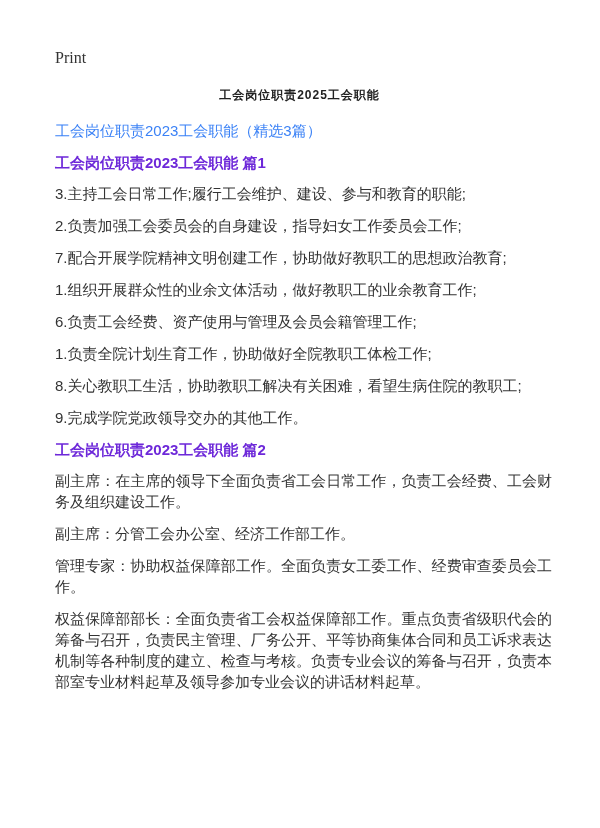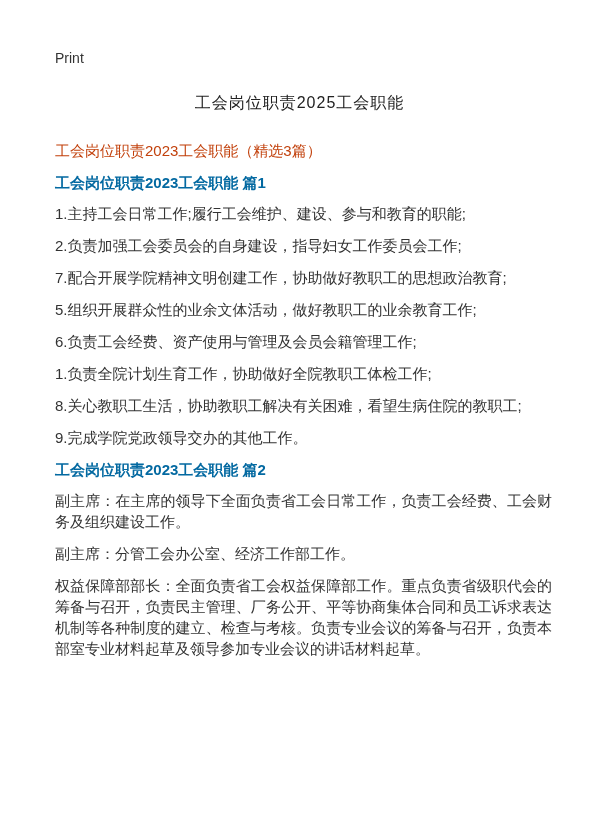--- a/index.html
+++ b/index.html
@@ -12,47 +12,47 @@
     width: 600px;
     height: 828px;
     background: #ffffff;
     overflow: hidden;
     box-sizing: border-box;
     padding: 50px 48px 0 55px;
     font-family: "Liberation Sans", "DejaVu Sans", sans-serif;
     color: #333333;
   }
   .print-link {
-    font-family: Liberation Sans, sans-serif;
-    font-size: 14px;
+    font-family: Liberation Serif, serif;
+    font-size: 16px;
     line-height: 16px;
     color: #333333;
     cursor: pointer;
     margin: 0 0 0 0;
   }
   .doc-title {
-    font-size: 16px;
+    font-size: 12px;
     line-height: 26px;
-    font-weight: normal;
+    font-weight: bold;
     color: #222222;
     text-align: center;
-    margin: 24px 8px 0 0;
+    margin: 16px 8px 0 0;
     letter-spacing: 1px;
   }
   .doc-subtitle {
     font-size: 15px;
     line-height: 21px;
-    color: #c2410c;
-    margin: 24px 0 0 0;
+    color: #3b82f6;
+    margin: 12px 0 0 0;
   }
   .section-heading {
     font-size: 15px;
     line-height: 21px;
     font-weight: bold;
-    color: #0369a1;
+    color: #6d28d9;
     margin: 11px 0 10px 0;
   }
   .para {
     font-size: 15px;
     line-height: 21px;
     color: #333333;
     margin: 0 0 11px 0;
     text-align: justify;
   }
 </style>
@@ -62,28 +62,29 @@
 <div class="page">
 
   <div class="print-link">Print</div>
 
   <h1 class="doc-title">工会岗位职责2025工会职能</h1>
 
   <p class="doc-subtitle">工会岗位职责2023工会职能（精选3篇）</p>
 
   <h2 class="section-heading">工会岗位职责2023工会职能 篇1</h2>
 
-  <p class="para">1.主持工会日常工作;履行工会维护、建设、参与和教育的职能;</p>
+  <p class="para">3.主持工会日常工作;履行工会维护、建设、参与和教育的职能;</p>
   <p class="para">2.负责加强工会委员会的自身建设，指导妇女工作委员会工作;</p>
   <p class="para">7.配合开展学院精神文明创建工作，协助做好教职工的思想政治教育;</p>
-  <p class="para">5.组织开展群众性的业余文体活动，做好教职工的业余教育工作;</p>
+  <p class="para">1.组织开展群众性的业余文体活动，做好教职工的业余教育工作;</p>
   <p class="para">6.负责工会经费、资产使用与管理及会员会籍管理工作;</p>
   <p class="para">1.负责全院计划生育工作，协助做好全院教职工体检工作;</p>
   <p class="para">8.关心教职工生活，协助教职工解决有关困难，看望生病住院的教职工;</p>
   <p class="para">9.完成学院党政领导交办的其他工作。</p>
 
   <h2 class="section-heading">工会岗位职责2023工会职能 篇2</h2>
 
   <p class="para">副主席：在主席的领导下全面负责省工会日常工作，负责工会经费、工会财务及组织建设工作。</p>
   <p class="para">副主席：分管工会办公室、经济工作部工作。</p>
+  <p class="para">管理专家：协助权益保障部工作。全面负责女工委工作、经费审查委员会工作。</p>
   <p class="para">权益保障部部长：全面负责省工会权益保障部工作。重点负责省级职代会的筹备与召开，负责民主管理、厂务公开、平等协商集体合同和员工诉求表达机制等各种制度的建立、检查与考核。负责专业会议的筹备与召开，负责本部室专业材料起草及领导参加专业会议的讲话材料起草。</p>
 
 </div>
 
 </body></html>

